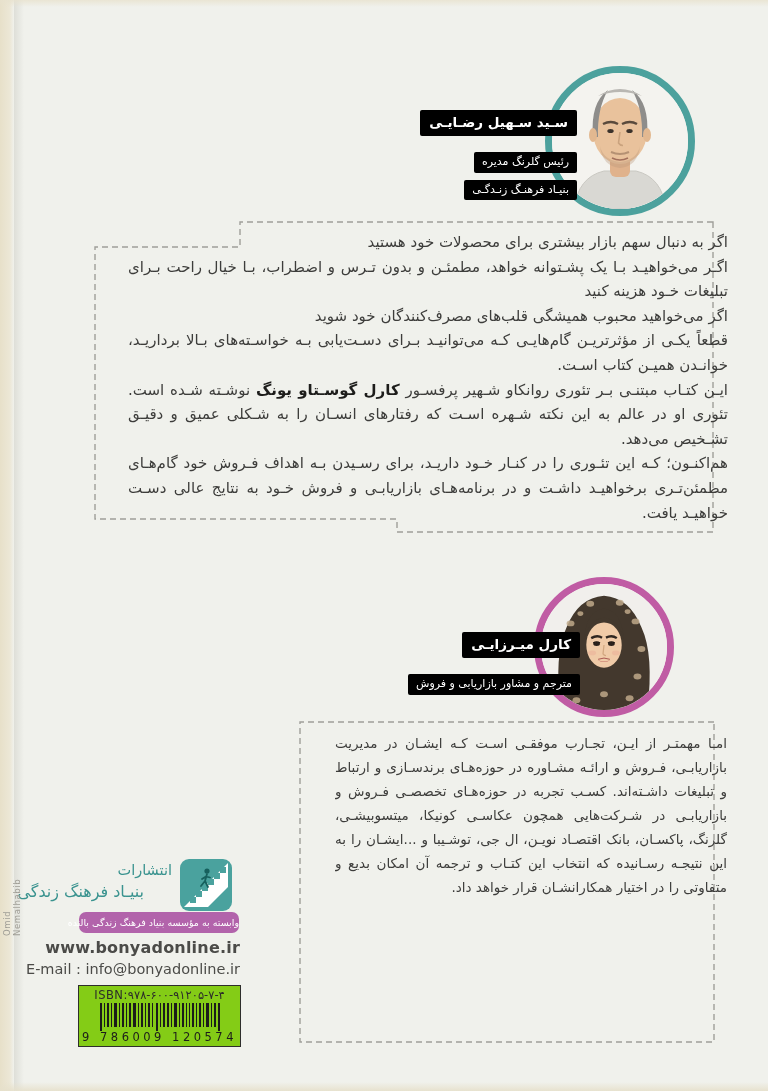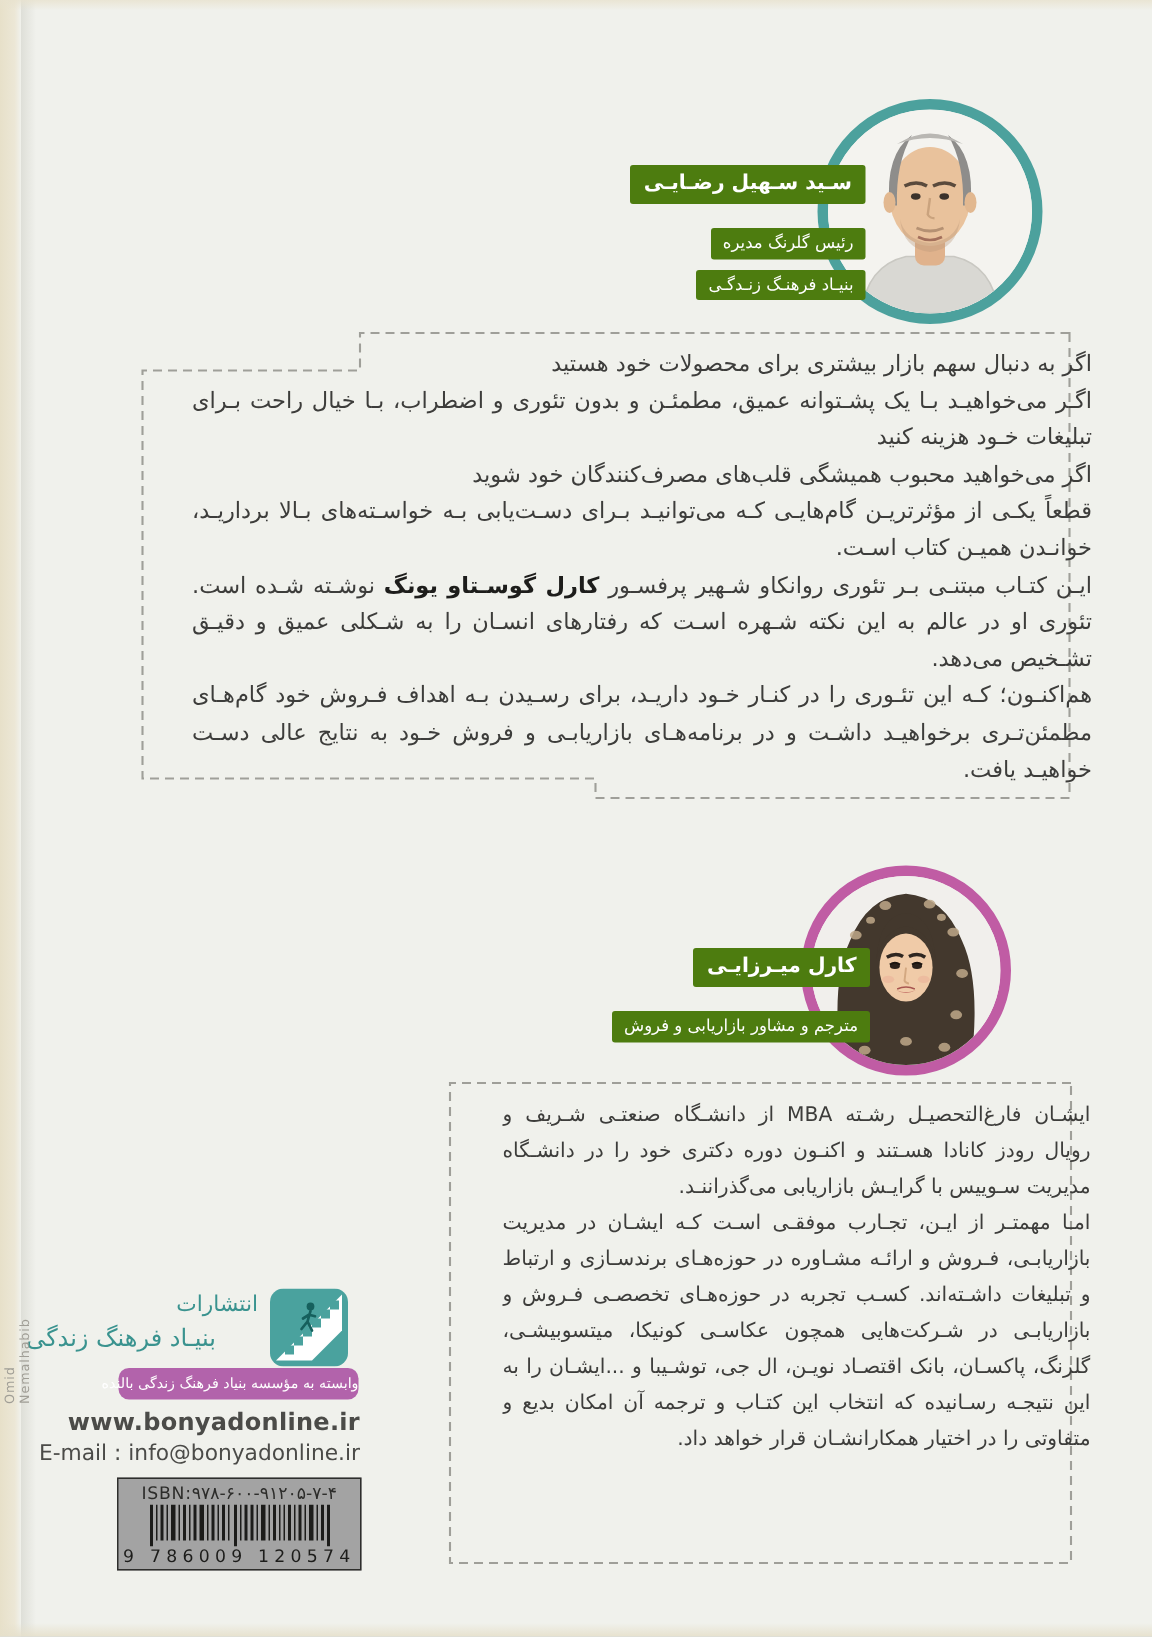--- a/index.html
+++ b/index.html
@@ -23,21 +23,21 @@
   .dash{fill:none;stroke:#9f9f99;stroke-width:1.4;stroke-dasharray:6 4;}
 
   .portrait{position:absolute;border-radius:50%;overflow:hidden;
     border:7px solid #4ca19d;background:#f4f3ef;}
   .portrait svg{display:block;width:100%;height:100%;}
   .p-man{left:545px;top:66px;width:150px;height:150px;}
   .p-woman{left:534px;top:577px;width:140px;height:140px;border-color:#c05ca4;}
 
   .labels{position:absolute;direction:rtl;text-align:right;}
   .labels .row{margin:0 0 5px 0;}
-  .tag{display:inline-block;background:#4d7c0f;color:#fff;border-radius:2px;
+  .tag{display:inline-block;background:#000000;color:#fff;border-radius:2px;
     padding:3px 8px 4px 8px;font-size:11px;line-height:1.25;white-space:nowrap;text-align:right;}
   .tag.name{font-size:13.5px;font-weight:bold;padding:4px 9px 5px 9px;margin-bottom:9px;}
   .labels1{right:191px;top:110px;}
   .labels2{right:188px;top:632px;}
 
   .textblock{position:absolute;direction:rtl;text-align:justify;overflow:hidden;margin-left:24px;}
   .textblock p{margin:0;}
   .tb1{left:104px;top:230px;width:600px;height:296px;
     font-size:15px;line-height:24.6px;}
   .tb2{left:311px;top:731px;width:392px;height:306px;
@@ -48,21 +48,21 @@
   .pub-line1{position:absolute;right:596px;top:862px;color:#3a938f;font-size:14.5px;direction:rtl;white-space:nowrap;}
   .pub-line2{position:absolute;right:624px;top:882px;color:#3a938f;font-size:16px;direction:rtl;white-space:nowrap;}
   .pub-logo{position:absolute;left:180px;top:859px;width:52px;height:52px;}
   .badge{position:absolute;left:79px;top:912px;width:160px;height:21px;
     background:#b263ab;border-radius:7px;color:#fff;font-size:9.5px;
     line-height:21px;text-align:center;direction:rtl;white-space:nowrap;}
   .website{position:absolute;right:528px;top:938px;font-weight:bold;
     font-size:16px;color:#4b4b48;letter-spacing:.2px;}
   .email{position:absolute;right:528px;top:961px;font-size:14.5px;color:#4b4b48;}
   .barcode-box{position:absolute;left:78px;top:985px;width:163px;height:62px;
-    border:1.5px solid #2e2e2c;background:#a3a3a3;text-align:center;padding-top:2px;}
+    border:1.5px solid #2e2e2c;background:#84cc16;text-align:center;padding-top:2px;}
   .isbn{font-size:11.5px;color:#2c2c2a;letter-spacing:.5px;direction:ltr;unicode-bidi:embed;}
   .bars{display:block;margin:1px auto 0 auto;}
   .bdigits{font-size:11.5px;color:#1d1d1b;letter-spacing:3.5px;margin-top:-1px;}
 
   .credit{position:absolute;left:2px;top:856px;height:80px;
     writing-mode:vertical-rl;transform:rotate(180deg);
     font-size:8.5px;color:#a09e96;letter-spacing:.6px;}
 </style>
 </head>
 <body>
@@ -102,21 +102,21 @@
   </div>
 
   <div class="labels labels1">
     <div class="row"><span class="tag name">سـید سـهیل رضـایـی</span></div>
     <div class="row"><span class="tag">رئیس گلرنگ مدیره</span></div>
     <div class="row"><span class="tag">بنیـاد فرهنـگ زنـدگـی</span></div>
   </div>
 
   <div class="textblock tb1">
       <p>اگر به دنبال سهم بازار بیشتری برای محصولات خود هستید</p>
-      <p>اگـر می‌خواهیـد بـا یک پشـتوانه عمیق، مطمئـن و بدون تئوری و اضطراب، بـا خیال راحت بـرای تبلیغات خـود هزینه کنید</p>
+      <p>اگـر می‌خواهیـد بـا یک پشـتوانه خواهد، مطمئـن و بدون تـرس و اضطراب، بـا خیال راحت بـرای تبلیغات خـود هزینه کنید</p>
       <p>اگر می‌خواهید محبوب همیشگی قلب‌های مصرف‌کنندگان خود شوید</p>
       <p>قطعاً یکـی از مؤثرتریـن گام‌هایـی کـه می‌توانیـد بـرای دسـت‌یابی بـه خواسـته‌های بـالا برداریـد، خوانـدن همیـن کتاب اسـت.</p>
       <p>ایـن کتـاب مبتنـی بـر تئوری روانکاو شـهیر پرفسـور <b>کارل گوسـتاو یونگ</b> نوشـته شـده است. تئوری او در عالم به این نکته شـهره اسـت که رفتارهای انسـان را به شـکلی عمیق و دقیـق تشـخیص می‌دهد.</p>
       <p>هم‌اکنـون؛ کـه این تئـوری را در کنـار خـود داریـد، برای رسـیدن بـه اهداف فـروش خود گام‌هـای مطمئن‌تـری برخواهیـد داشـت و در برنامه‌هـای بازاریابـی و فروش خـود به نتایج عالی دسـت خواهیـد یافت.</p>
     </div>
 
   <div class="portrait p-woman" style="border-color: rgb(192, 92, 164);">
     <svg viewBox="0 0 128 128">
       <rect width="128" height="128" fill="#f1efec"></rect>
       <path d="M20,128 Q13,72 26,44 Q38,14 64,12 Q90,14 102,44 Q115,72 108,128 Z" fill="#43382d"></path>
@@ -150,21 +150,20 @@
       <path d="M58,76.5 q6,-2.5 12,0" stroke="#a85650" stroke-width="1" fill="none"></path>
     </svg>
   </div>
 
   <div class="labels labels2">
     <div class="row"><span class="tag name">کارل میـرزایـی</span></div>
     <div class="row"><span class="tag">مترجم و مشاور بازاریابی و فروش</span></div>
   </div>
 
   <div class="textblock tb2">
-      <p>ایشـان فارغ‌التحصیـل رشـته MBA از دانشـگاه صنعتـی شـریف و رویال رودز کانادا هسـتند و اکنـون دوره دکتری خود را در دانشـگاه مدیریت سـوییس با گرایـش بازاریابی می‌گذراننـد.</p>
       <p>امـا مهمتـر از ایـن، تجـارب موفقـی اسـت کـه ایشـان در مدیریت بازاریابـی، فـروش و ارائـه مشـاوره در حوزه‌هـای برندسـازی و ارتباط و تبلیغات داشـته‌اند. کسـب تجربه در حوزه‌هـای تخصصـی فـروش و بازاریابـی در شـرکت‌هایی همچون عکاسـی کونیکا، میتسوبیشـی، گلرنگ، پاکسـان، بانک اقتصـاد نویـن، ال جی، توشـیبا و ...ایشـان را به این نتیجـه رسـانیده که انتخاب این کتـاب و ترجمه آن امکان بدیع و متفاوتی را در اختیار همکارانشـان قرار خواهد داد.</p>
     </div>
 
   <div class="pub-line1">انتشارات</div>
   <div class="pub-line2">بنیـاد فرهنگ زندگی</div>
   <div class="pub-logo">
     <svg viewBox="0 0 52 52">
       <rect width="52" height="52" rx="9" fill="#4aa29e"></rect>
       <path d="M4,48 L48,4 L48,28 L28,48 Z" fill="#ffffff"></path>
       <g fill="#4aa29e">

